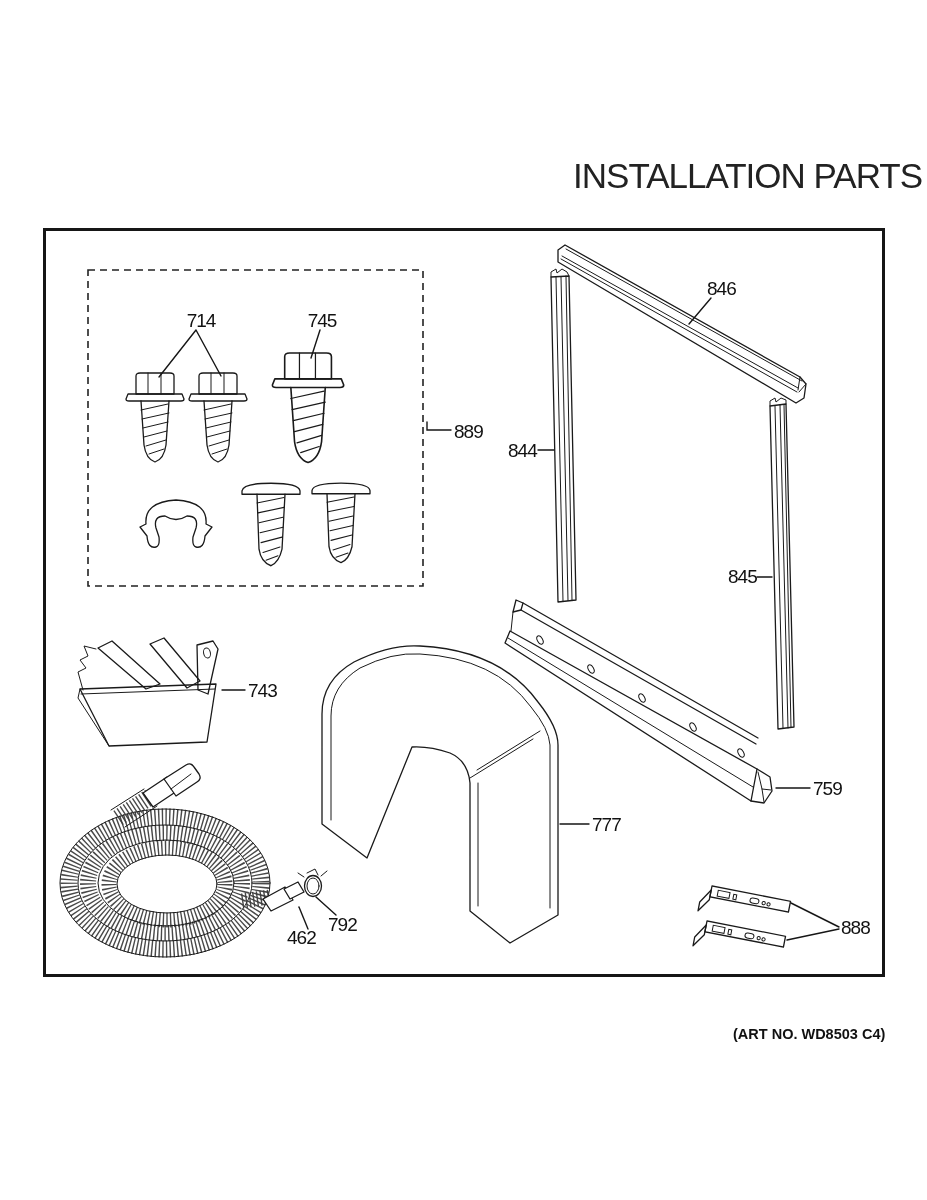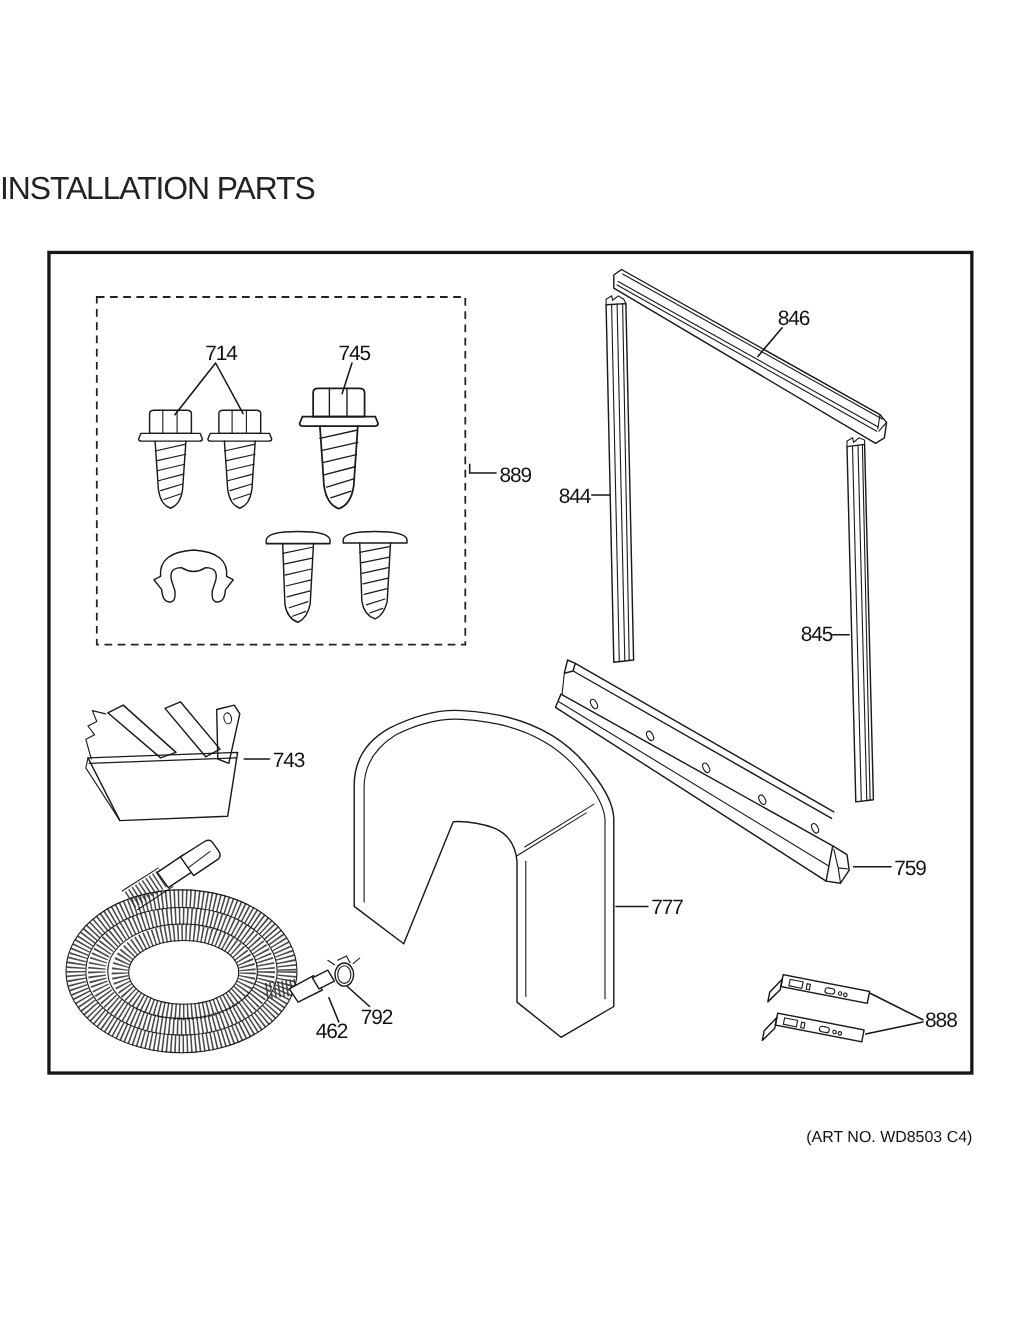--- a/index.html
+++ b/index.html
@@ -1,23 +1,23 @@
 <!DOCTYPE html>
 <html><head>
 <meta charset="utf-8">
 <style>
   html,body{margin:0;padding:0;background:#ffffff;}
   .page{position:relative;width:927px;height:1200px;background:#ffffff;overflow:hidden;
         font-family:"Liberation Sans",sans-serif;color:#1b1b1b;}
-  .title{position:absolute;left:0;top:156px;width:890px;text-align:left;
-         font-size:29px;font-weight:500;letter-spacing:-1px;color:#222;white-space:nowrap;}
+  .title{position:absolute;left:0;top:156px;width:890px;text-align:right;
+         font-size:35px;font-weight:500;letter-spacing:-1px;color:#222;white-space:nowrap;padding-left:32px;}
   .frame{position:absolute;left:43px;top:228px;width:836px;height:743px;
          border:3px solid #161616;background:#fff;}
   .frame svg{display:block;width:836px;height:743px;}
-  .artno{position:absolute;left:733px;top:1026px;font-size:14.5px;font-weight:normal;
+  .artno{position:absolute;left:733px;top:1026px;font-size:14.5px;font-weight:bold;
          color:#111;white-space:nowrap;}
   
   .ln{fill:none;stroke:#1a1a1a;stroke-width:1.3;stroke-linecap:round;stroke-linejoin:round;}
   .fine{fill:none;stroke:#1a1a1a;stroke-width:1;stroke-linecap:round;}
   .mask{fill:#ffffff;stroke:#1a1a1a;stroke-width:1.3;stroke-linejoin:round;}
   .dash{fill:none;stroke:#222;stroke-width:1.6;stroke-dasharray:7 5;}
   .corr{fill:none;stroke:#3a3a3a;stroke-dasharray:1.4 2.3;opacity:.92;}
   .lead{fill:none;stroke:#161616;stroke-width:1.4;stroke-linecap:round;}
   .co{font-family:"Liberation Sans",sans-serif;font-size:19px;letter-spacing:-1px;fill:#111;}
 </style>

